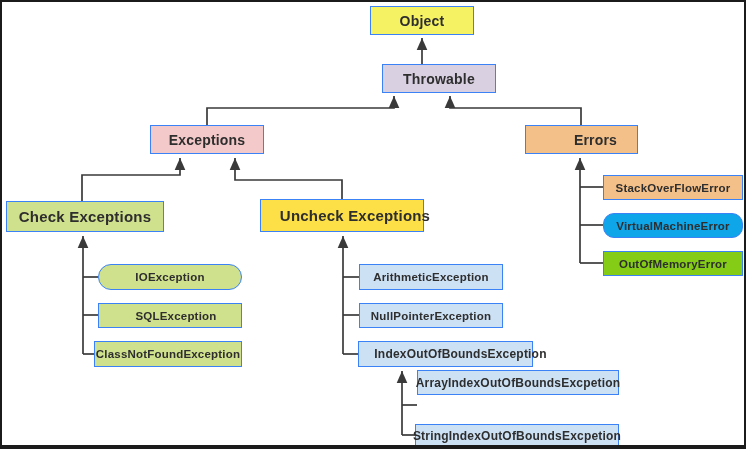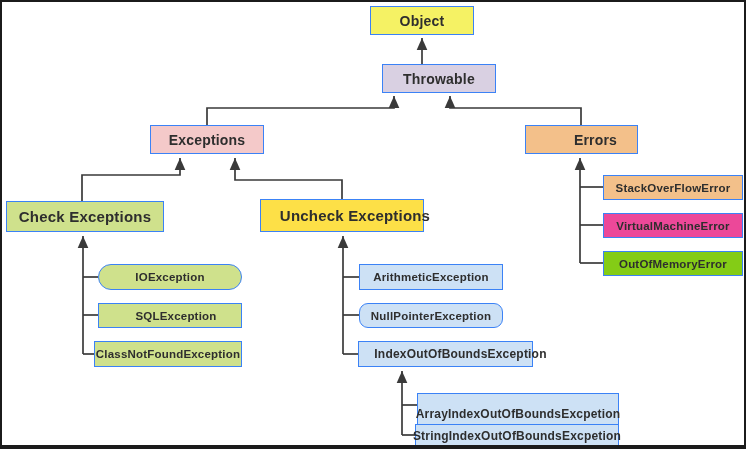--- a/index.html
+++ b/index.html
@@ -41,23 +41,23 @@
   .n-object    { left: 368px; top:   4px; width: 104px; height: 29px; }
   .n-throwable { left: 380px; top:  62px; width: 114px; height: 29px; }
   .n-exceptions{ left: 148px; top: 123px; width: 114px; height: 29px; }
   .n-errors    { left: 523px; top: 123px; width: 113px; height: 29px; }
   .n-check     { left:   4px; top: 199px; width: 158px; height: 31px; }
   .n-uncheck   { left: 258px; top: 197px; width: 164px; height: 33px; }
   .n-io        { left:  96px; top: 262px; width: 144px; height: 26px; border-radius: 13px; }
   .n-sql       { left:  96px; top: 301px; width: 144px; height: 25px; }
   .n-cnf       { left:  92px; top: 339px; width: 148px; height: 26px; }
   .n-arith     { left: 357px; top: 262px; width: 144px; height: 26px; }
-  .n-np        { left: 357px; top: 301px; width: 144px; height: 25px; border-radius: 9px; }
+  .n-np        { left: 357px; top: 301px; width: 144px; height: 25px; }
   .n-ioob      { left: 356px; top: 339px; width: 175px; height: 26px; padding-left: 30px; }
-  .n-array     { left: 415px; top: 391px; width: 202px; height: 41px; }
+  .n-array     { left: 415px; top: 368px; width: 202px; height: 25px; }
   .n-string    { left: 413px; top: 422px; width: 204px; height: 23px; }
   .n-sofe      { left: 601px; top: 173px; width: 140px; height: 25px; }
   .n-vme       { left: 601px; top: 211px; width: 140px; height: 25px; }
   .n-oome      { left: 601px; top: 249px; width: 140px; height: 25px; }
 </style>
 </head>
 <body>
 
 <div class="frame">
 
@@ -130,17 +130,17 @@
   <div class="node fs-small n-np" style="background-color: rgb(205, 225, 245);">NullPointerException</div>
 
   <div class="node fs-leaf n-ioob" style="background-color: rgb(205, 225, 245);">IndexOutOfBoundsException</div>
 
   <div class="node fs-leaf n-array" style="background-color: rgb(205, 225, 245);">ArrayIndexOutOfBoundsExcpetion</div>
 
   <div class="node fs-leaf n-string" style="background-color: rgb(205, 225, 245);">StringIndexOutOfBoundsExcpetion</div>
 
   <div class="node fs-small n-sofe" style="background-color: rgb(243, 192, 138);">StackOverFlowError</div>
 
-  <div class="node fs-small n-vme" style="background-color: #ec4899;">VirtualMachineError</div>
+  <div class="node fs-small n-vme" style="background-color: #0ea5e9; border-radius: 11px;">VirtualMachineError</div>
 
   <div class="node fs-small n-oome" style="background-color: #84cc16;">OutOfMemoryError</div>
 
 </div>
 
 </body></html>

